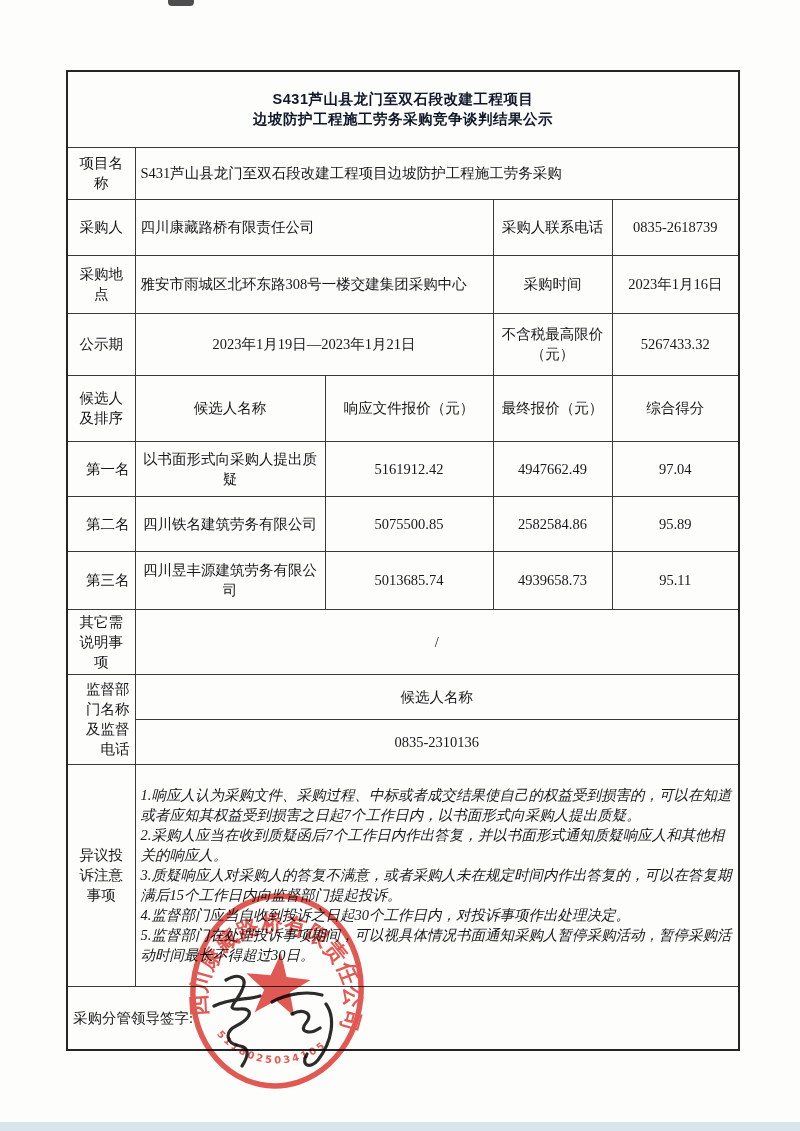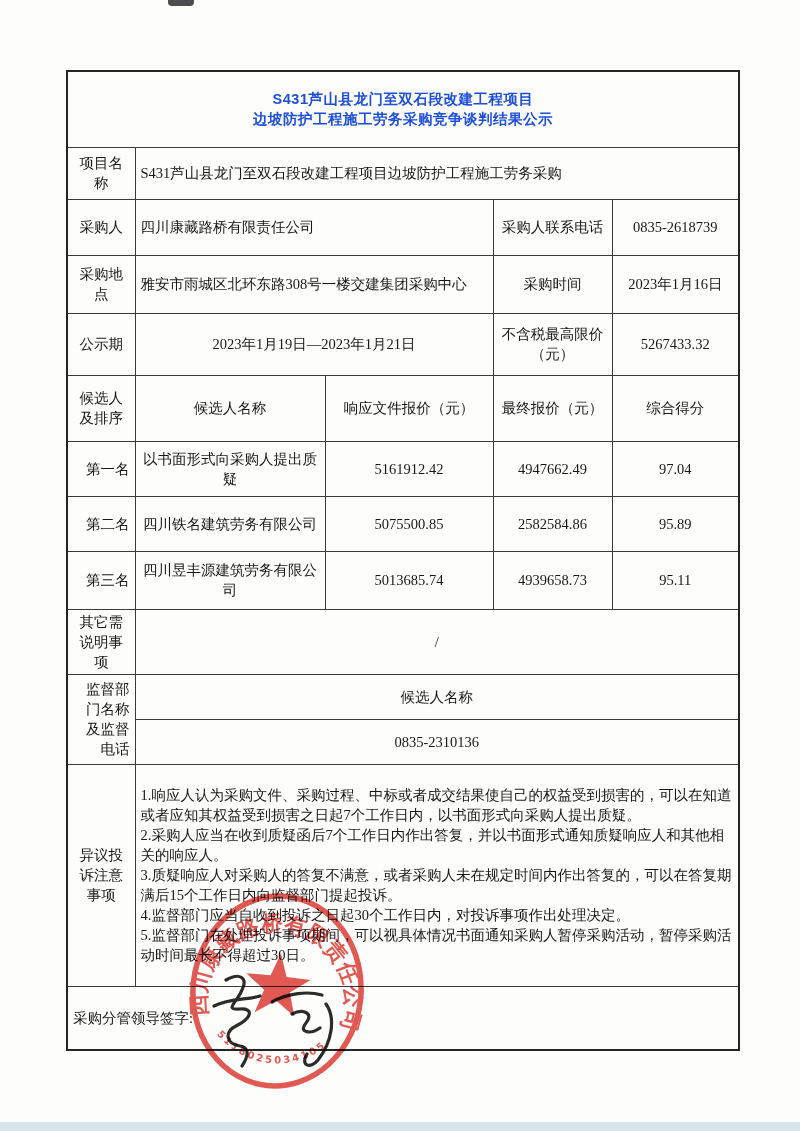--- a/index.html
+++ b/index.html
@@ -23,27 +23,27 @@
     border:1.6px solid #3a3a3a;
     padding:2px 5px;
     font-size:14.5px;line-height:1.38;
     vertical-align:middle;
     word-break:break-word;
   }
   .title-cell{
     text-align:center;
     font-family:"Liberation Sans","DejaVu Sans",sans-serif;
     font-weight:bold;font-size:20px;line-height:1.7;letter-spacing:.5px;
-    color:#1d4ed8;
+    color:#0f172a;
   }
   td.label{padding-left:5px;text-align:center;}
   td.label-c{text-align:right;}
   td.center{text-align:center;}
   td.left{text-align:left;padding-left:7px;margin-left:29px;}
-  td.rules{padding:6px 9px;line-height:1.52;font-size:14.5px;text-align:left;}
+  td.rules{padding:6px 9px;line-height:1.52;font-size:14.5px;text-align:left;font-style:italic;}
   td.rules div{margin:0;}
   td.sign-cell{padding-left:7px;font-size:15px;margin-top:16px;}
 
   
   .seal-wrap{
     position:absolute;left:182px;top:888px;width:190px;height:215px;
     mix-blend-mode:multiply;pointer-events:none;
   }
   .sig-wrap{
     position:absolute;left:196px;top:962px;width:180px;height:120px;

